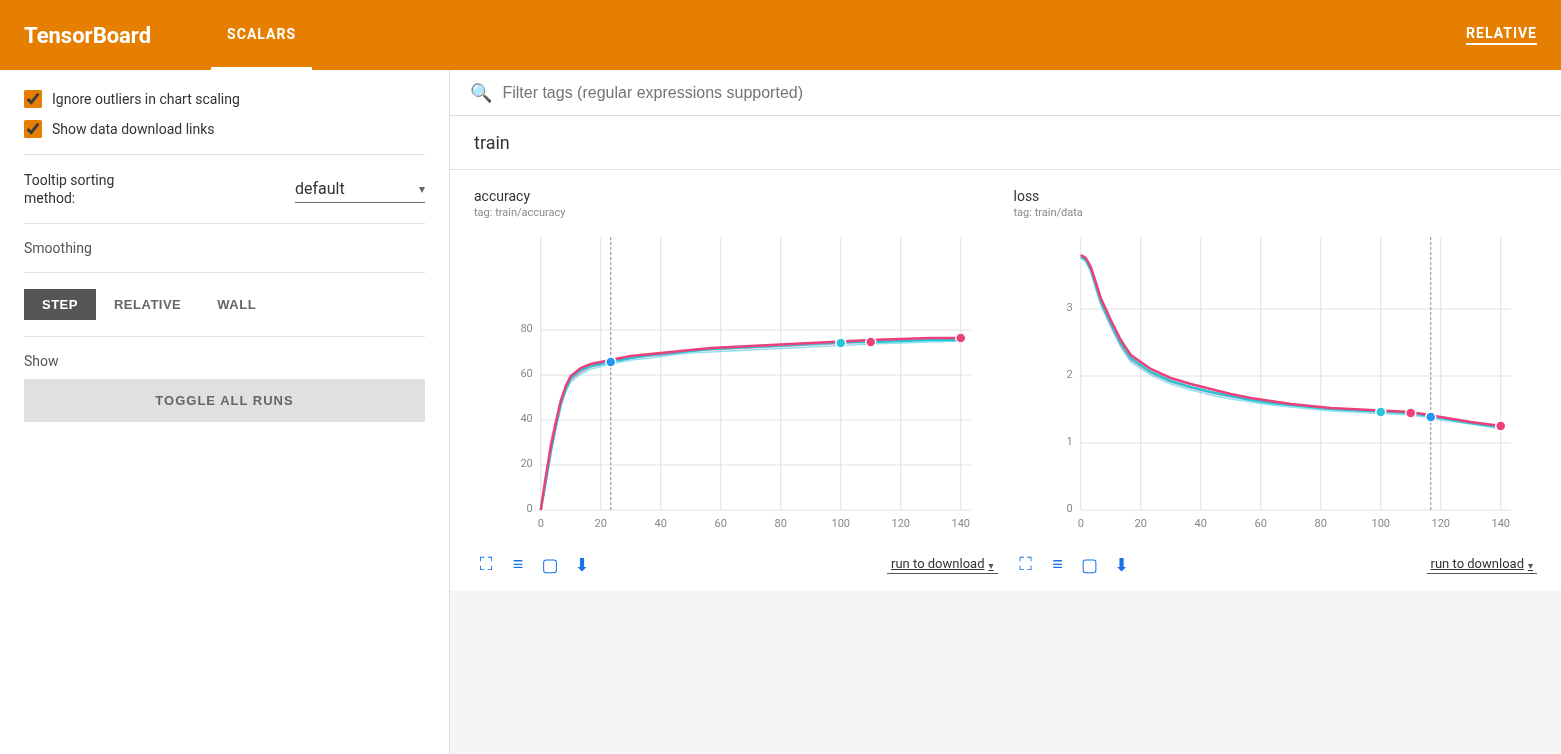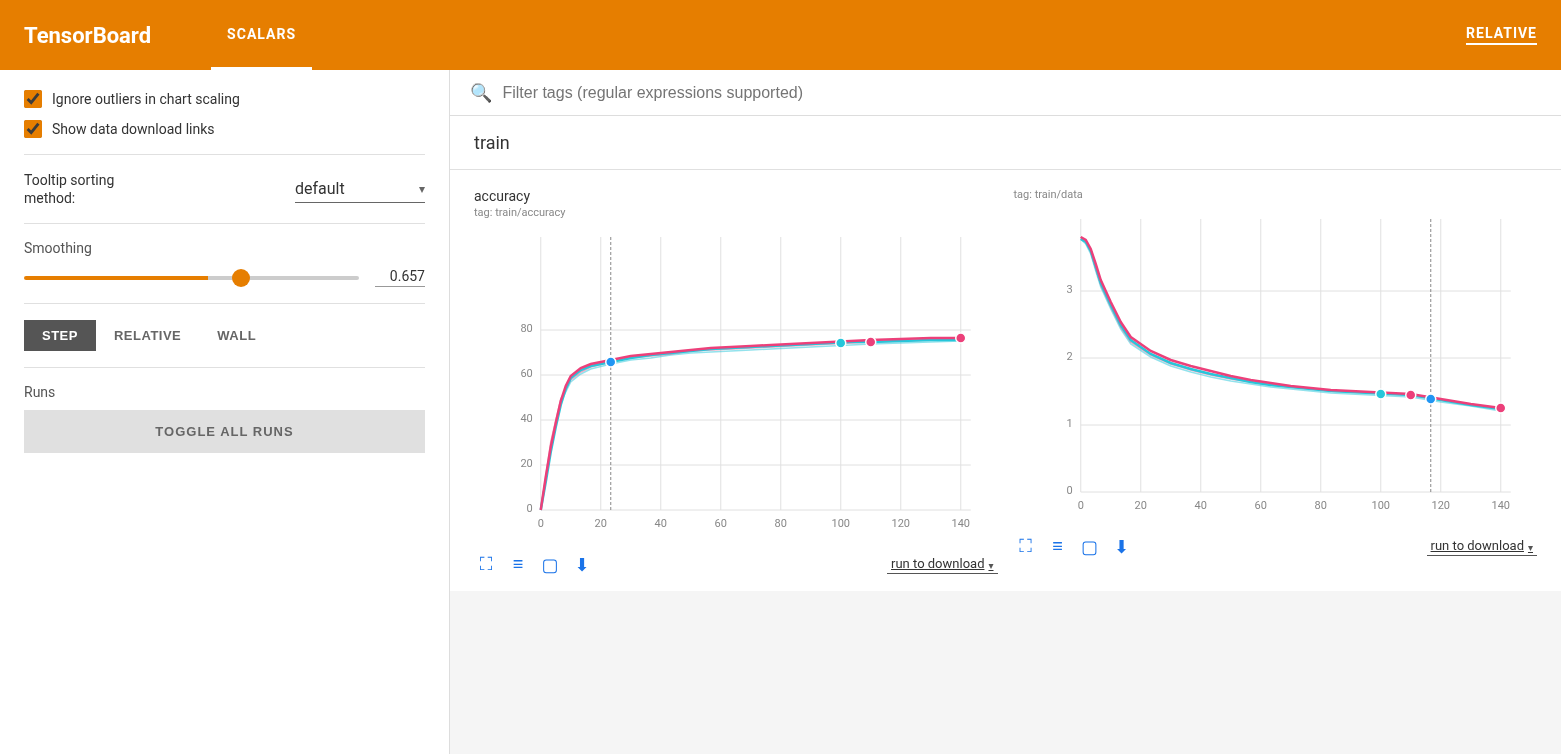--- a/index.html
+++ b/index.html
@@ -323,36 +323,32 @@
       <div class="tooltip-label">Tooltip sorting<br>method:</div>
       <div class="tooltip-select">
         <span class="tooltip-select-text">default</span>
         <span class="tooltip-select-arrow">▾</span>
       </div>
     </div>
 
     <hr class="divider">
 
     <div class="section-label">Smoothing</div>
-    <div class="smoothing-row">
-      <input type="range" min="0" max="1" step="0.001" value="0.657" class="smoothing-slider" style="">
-      <div class="smoothing-value">0.657</div>
-    </div>
 
     <hr class="divider">
 
     <div class="axis-buttons">
       <button class="axis-btn active">STEP</button>
       <button class="axis-btn">RELATIVE</button>
       <button class="axis-btn">WALL</button>
     </div>
 
     <hr class="divider">
 
-    <div class="runs-label">Runs</div>
+    <div class="runs-label">Show</div>
     <button class="toggle-all-runs-btn">TOGGLE ALL RUNS</button>
   </div>
 
   <div class="content">
 
     <div class="filter-bar">
       <span class="search-icon">🔍</span>
       <input type="text" class="filter-input" placeholder="Filter tags (regular expressions supported)" style="">
     </div>
 
@@ -423,20 +419,21 @@
             <span class="chart-tool-icon">▢</span>
             <span class="chart-tool-icon">⬇</span>
             <div class="run-download-select">
               <span>run to download</span>
               <span class="run-download-arrow">▾</span>
             </div>
           </div>
         </div>
 
         <div class="chart-container">
+          <div class="chart-title">loss</div>
           <div class="chart-tag">tag: train/data</div>
           <div class="chart-canvas">
             <svg class="chart-svg" viewBox="0 0 490 320">
               <defs>
                 <clipPath id="clip2">
                     <rect x="50" y="10" width="430" height="270"></rect>
                   </clipPath>
               </defs>
 
               <text x="42" y="285" text-anchor="end" font-size="11" fill="#888">0</text>

